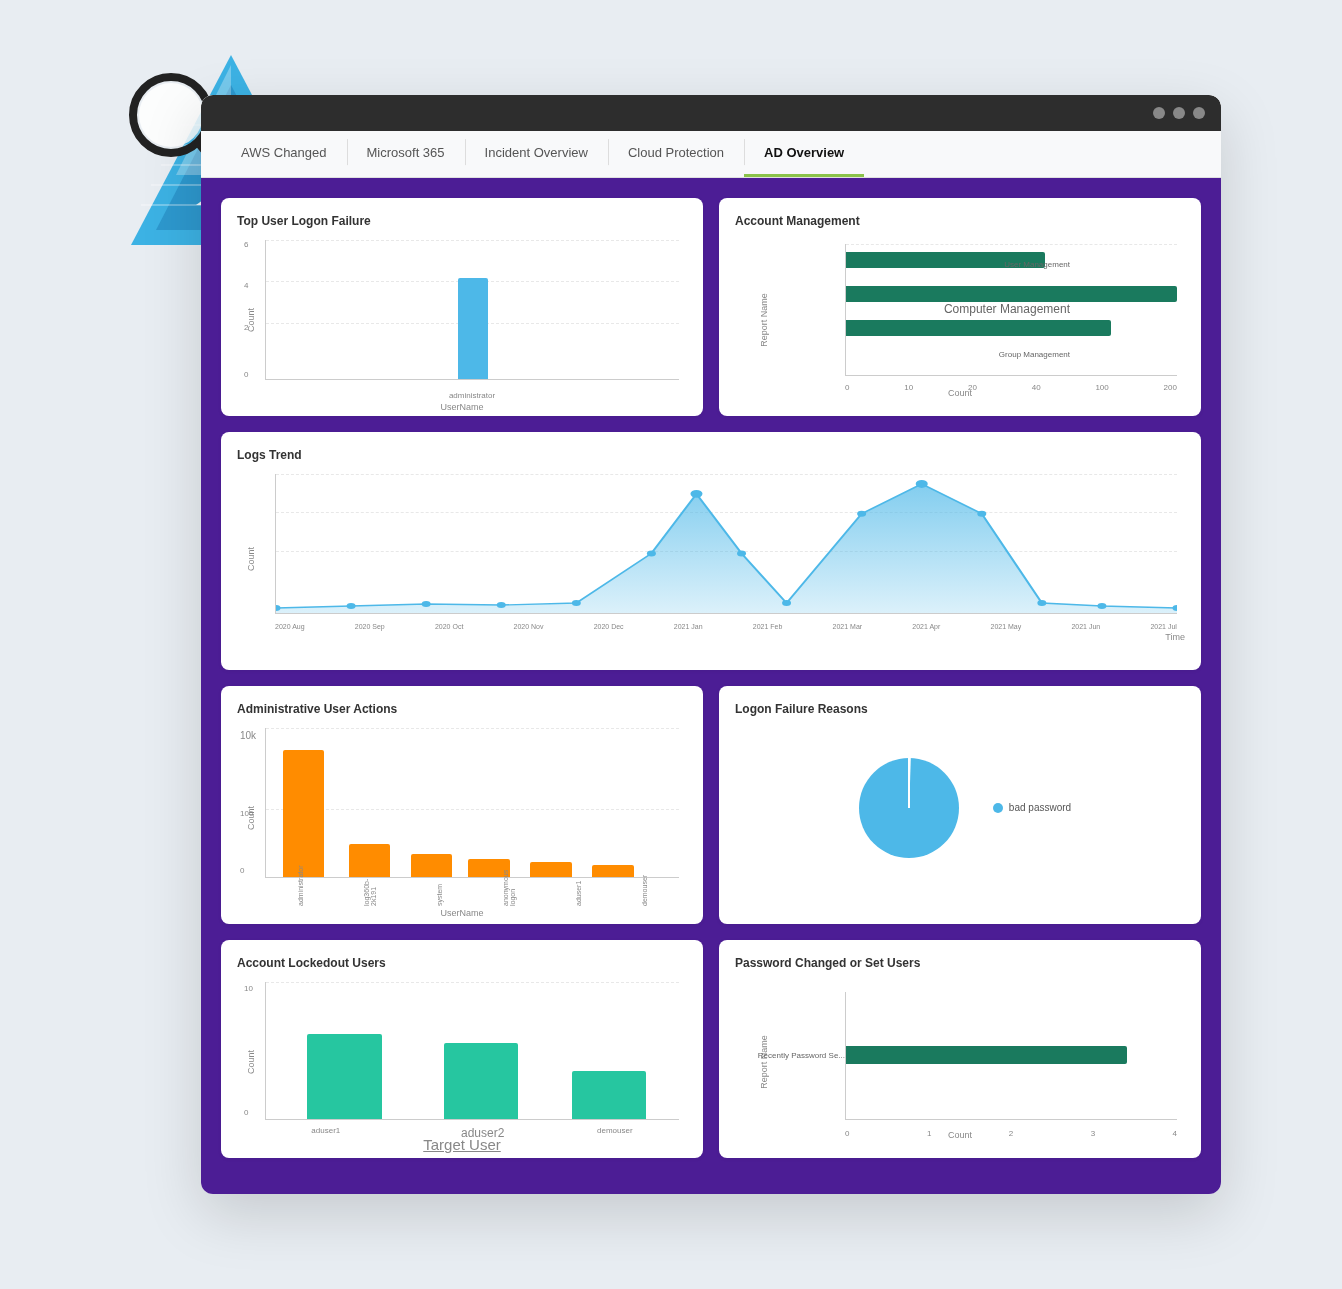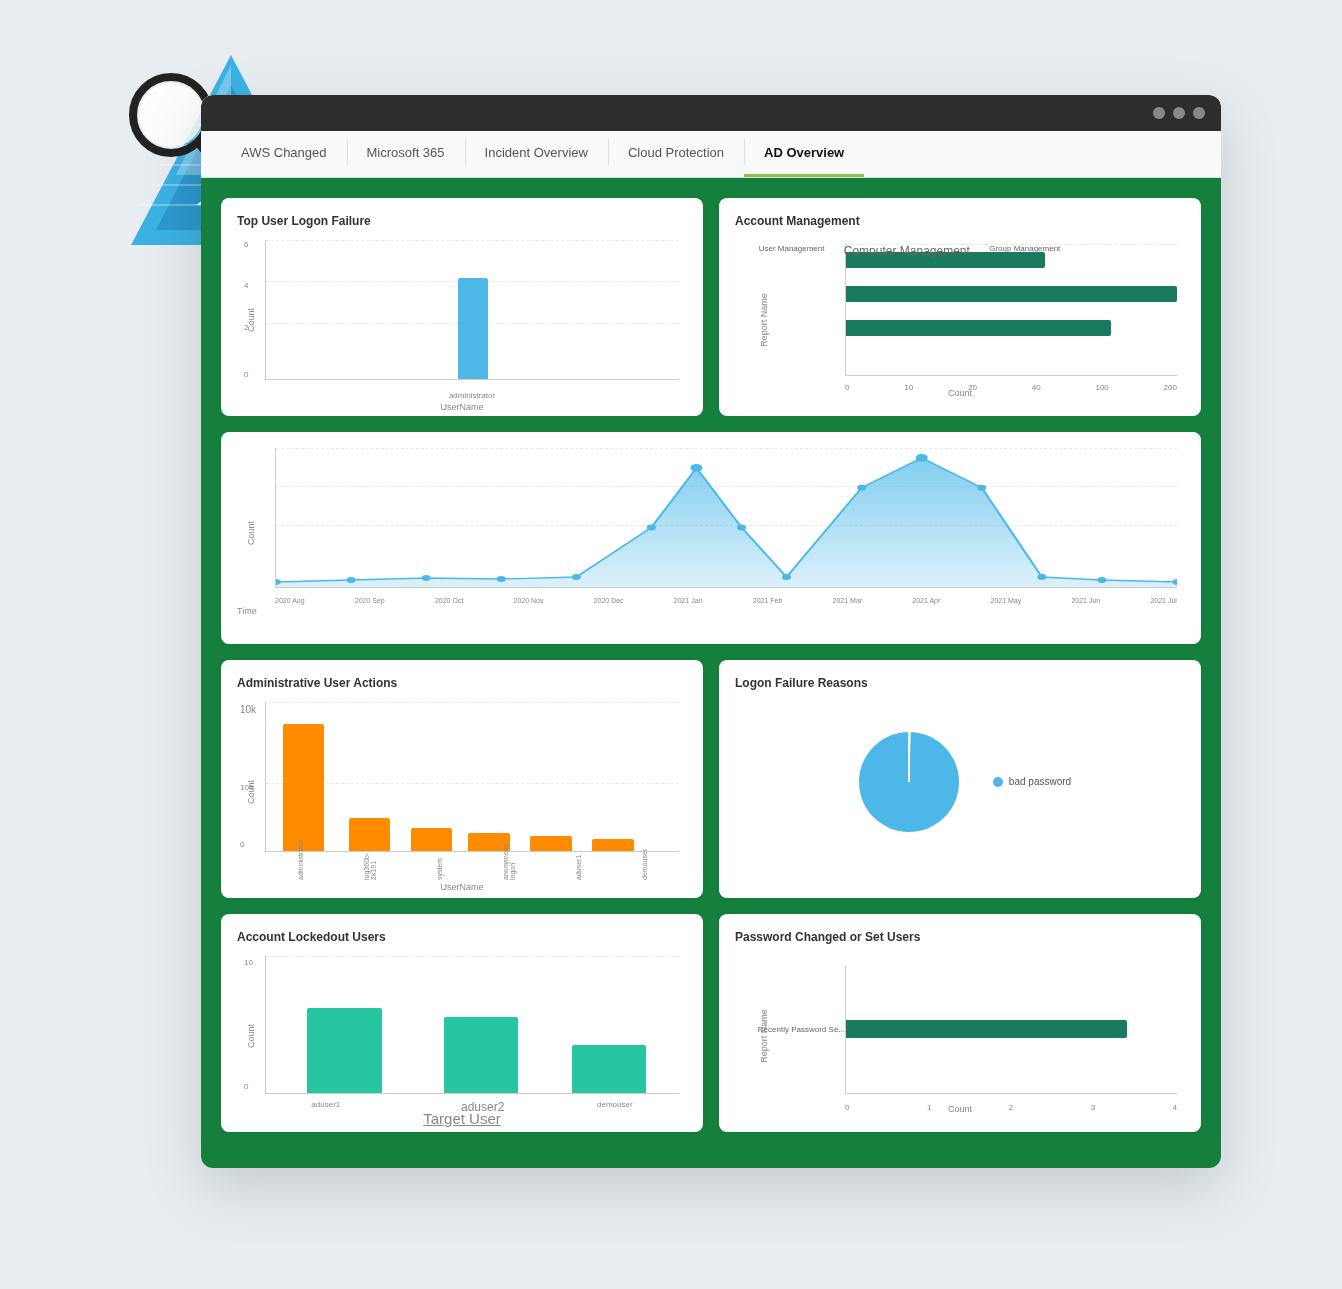--- a/index.html
+++ b/index.html
@@ -94,21 +94,21 @@
     }
 
     .tab.active {
       color: #111;
       font-weight: 700;
       border-bottom: 3px solid #8bc34a;
     }
 
     
     .dashboard {
-      background: #15803d;
+      background: #4c1d95;
       padding: 20px;
     }
 
     .charts-row {
       display: flex;
       gap: 16px;
       margin-bottom: 16px;
     }
 
     .chart-card {
@@ -261,21 +261,21 @@
               <span style="position:absolute;left:2px;top:50%;transform:translateY(-50%) rotate(-90deg);font-size:9px;color:#888;white-space:nowrap;">Report Name</span>
               <div style="position:absolute;left:110px;right:8px;top:4px;bottom:24px;border-left:1px solid #ccc;border-bottom:1px solid #ccc;">
 
                 <div class="grid-line" style="top:0;"></div>
 
                 <div style="position:absolute;top:8px;left:0;height:16px;width:60%;background:#1a7a5e;border-radius:0 2px 2px 0;"></div>
                 <div style="position:absolute;top:42px;left:0;height:16px;width:100%;background:#1a7a5e;border-radius:0 2px 2px 0;"></div>
                 <div style="position:absolute;top:76px;left:0;height:16px;width:80%;background:#1a7a5e;border-radius:0 2px 2px 0;"></div>
               </div>
 
-              <div style="position:absolute;left:14px;right:115px;top:4px;bottom:24px;display:flex;flex-direction:row;justify-content:space-around;">
+              <div style="position:absolute;left:14px;right:115px;top:4px;bottom:24px;display:flex;flex-direction:column;justify-content:space-around;align-items:flex-end;">
                 <span style="font-size:8px;color:#666;white-space:nowrap;">User Management</span>
                 <span style="font-size:12px;color:#666;white-space:nowrap;">Computer Management</span>
                 <span style="font-size:8px;color:#666;white-space:nowrap;">Group Management</span>
               </div>
 
               <div style="position:absolute;bottom:8px;left:110px;right:8px;display:flex;justify-content:space-between;">
                 <span style="font-size:8px;color:#888;">0</span>
                 <span style="font-size:8px;color:#888;">10</span>
                 <span style="font-size:8px;color:#888;">20</span>
                 <span style="font-size:8px;color:#888;">40</span>
@@ -285,20 +285,21 @@
               <div style="position:absolute;bottom:0;left:0;right:0;text-align:center;">
                 <span style="font-size:9px;color:#888;">Count</span>
               </div>
             </div>
           </div>
         </div>
       </div>
 
       <div class="charts-row">
         <div class="chart-card" style="flex:1;">
+          <div class="chart-title">Logs Trend</div>
           <div class="logs-trend-chart">
             <div style="position:relative;height:170px;">
 
               <span style="position:absolute;left:2px;top:50%;transform:translateY(-50%) rotate(-90deg);font-size:9px;color:#888;">Count</span>
 
               <div style="position:absolute;left:38px;right:8px;top:0;bottom:30px;border-left:1px solid #ccc;border-bottom:1px solid #ccc;overflow:hidden;">
 
                 <div class="grid-line" style="top:0;"></div>
                 <div class="grid-line" style="top:28%;"></div>
                 <div class="grid-line" style="top:56%;"></div>
@@ -341,21 +342,21 @@
                 <span style="font-size:7px;color:#888;">2020 Nov</span>
                 <span style="font-size:7px;color:#888;">2020 Dec</span>
                 <span style="font-size:7px;color:#888;">2021 Jan</span>
                 <span style="font-size:7px;color:#888;">2021 Feb</span>
                 <span style="font-size:7px;color:#888;">2021 Mar</span>
                 <span style="font-size:7px;color:#888;">2021 Apr</span>
                 <span style="font-size:7px;color:#888;">2021 May</span>
                 <span style="font-size:7px;color:#888;">2021 Jun</span>
                 <span style="font-size:7px;color:#888;">2021 Jul</span>
               </div>
-              <div style="position:absolute;bottom:0;left:0;right:0;text-align:left;">
+              <div style="position:absolute;bottom:0;left:0;right:0;text-align:right;">
                 <span style="font-size:9px;color:#888;">Time</span>
               </div>
             </div>
           </div>
         </div>
       </div>
 
       <div class="charts-row">
 
         <div class="chart-card">

